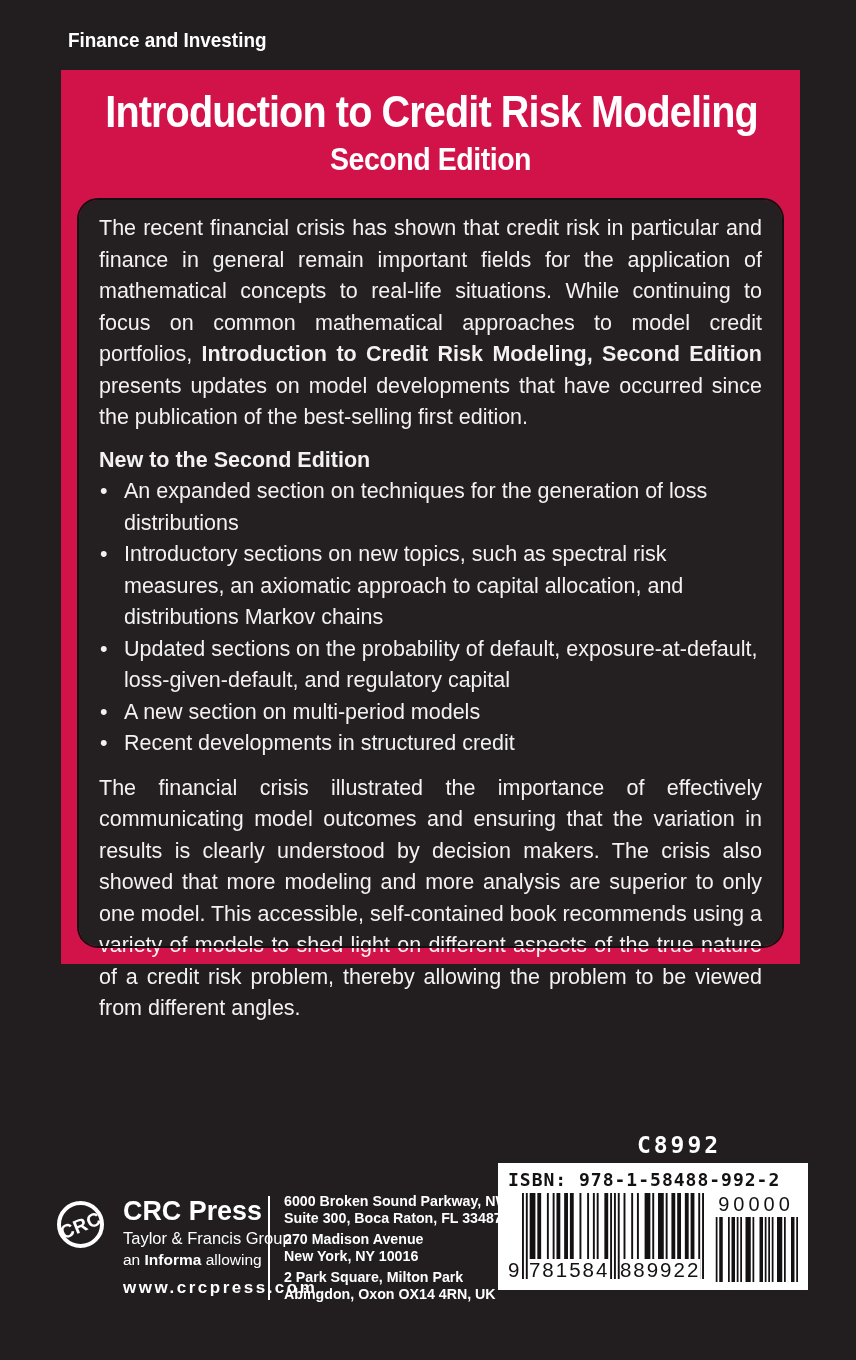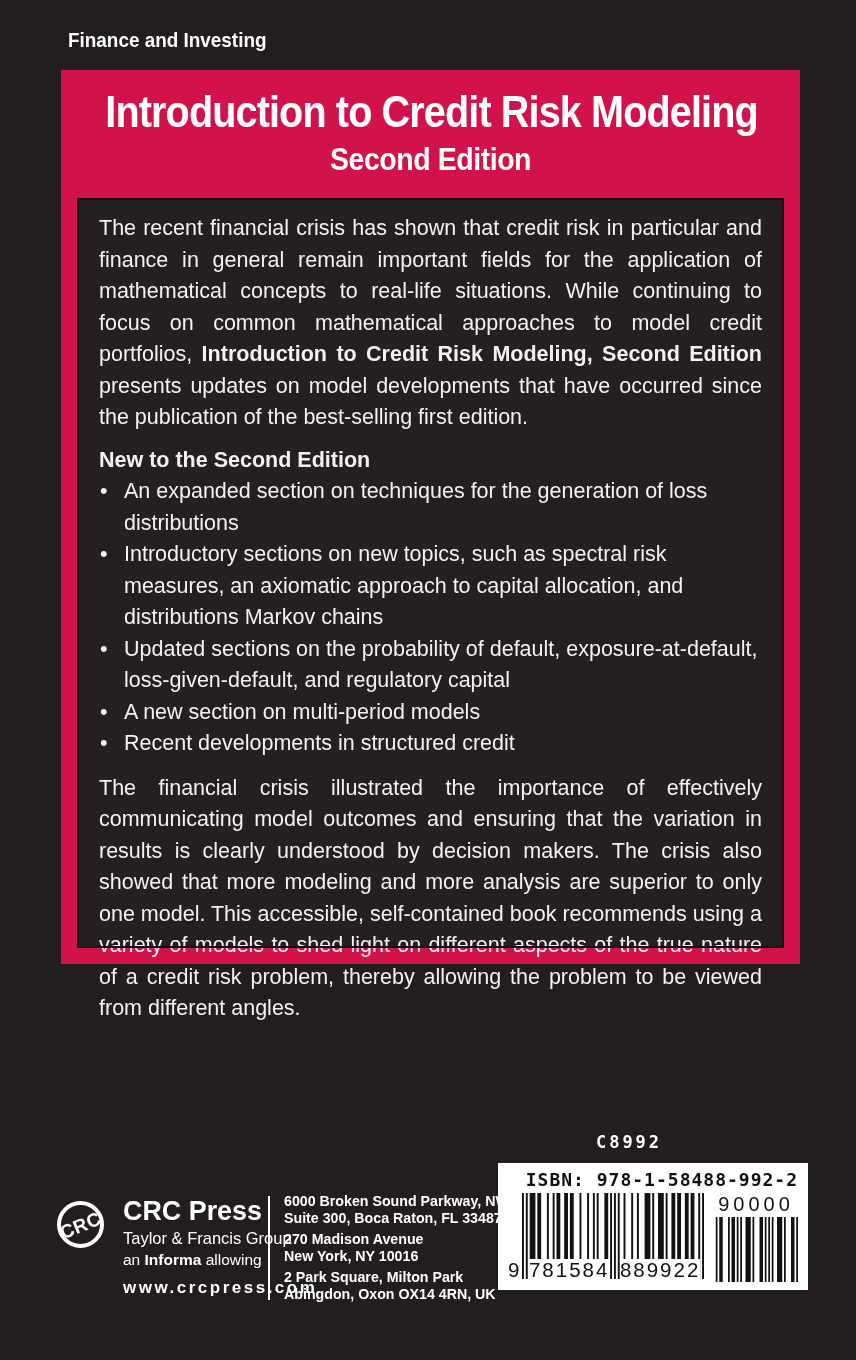--- a/index.html
+++ b/index.html
@@ -45,21 +45,21 @@
     text-align:center;color:#fff;
     font-size:31px;font-weight:bold;letter-spacing:-0.5px;
     transform:scaleX(0.92);transform-origin:center;
   }
   
   .content-box{
     position:absolute;left:18px;right:18px;top:130px;bottom:18px;
     background:var(--panel-black);
     outline:2px solid #141011;
     padding:13px 20px 10px 20px;
-    font-size:21.5px;line-height:31.5px;
+    font-size:21.5px;line-height:31.5px;border-radius:19px;
   }
   .content-box p{text-align:justify;}
   .section-heading{
     margin-top:11px;
     font-weight:bold;
   }
   ul.bullets{list-style:none;padding-left:25px;margin:0;}
   ul.bullets li{position:relative;text-align:left;}
   ul.bullets li::before{
     content:"\2022";
@@ -84,32 +84,32 @@
   .pub-business b{font-weight:bold;}
   .pub-site{font-size:17px;font-weight:bold;color:#fff;margin-top:9px;letter-spacing:2.5px;white-space:nowrap;}
   .pub-divider{
     position:absolute;left:268px;top:136px;width:2px;height:104px;background:#fff;
   }
   .addresses{position:absolute;left:284px;top:133px;width:215px;}
   .addr{margin-bottom:5px;}
   .addr div{font-size:14.5px;font-weight:bold;line-height:16.5px;color:#fff;white-space:nowrap;transform:scaleX(0.98);transform-origin:left;}
   
   .code-above{
-    position:absolute;left:474px;top:72px;width:310px;
+    position:absolute;left:524px;top:72px;width:310px;
     text-align:center;color:#fff;
-    font-family:"DejaVu Sans Mono",monospace;font-weight:bold;font-size:17px;letter-spacing:3px;
+    font-family:"DejaVu Sans Mono",monospace;font-weight:bold;font-size:23px;letter-spacing:3px;
   }
   .barcode-box{
     position:absolute;left:498px;top:103px;width:310px;height:127px;
     background:var(--barcode-bg);
     padding:6px 10px 8px 10px;
     display:flex;flex-direction:column;
   }
   .isbn-line{
-    text-align:right;color:var(--bar-ink);
+    text-align:left;color:var(--bar-ink);
     font-family:"DejaVu Sans Mono",monospace;font-weight:bold;
     font-size:18px;letter-spacing:1px;line-height:22px;
     white-space:nowrap;
   }
   .bars-row{flex:1;display:flex;margin-top:2px;}
   .ean-main{position:relative;width:198px;height:86px;}
   .ean-bars{position:absolute;left:14px;right:2px;top:0;bottom:0;}
   .ean-bars svg{display:block;width:100%;height:100%;}
   .ean-digits{
     position:absolute;left:0;right:0;bottom:-2px;height:24px;

